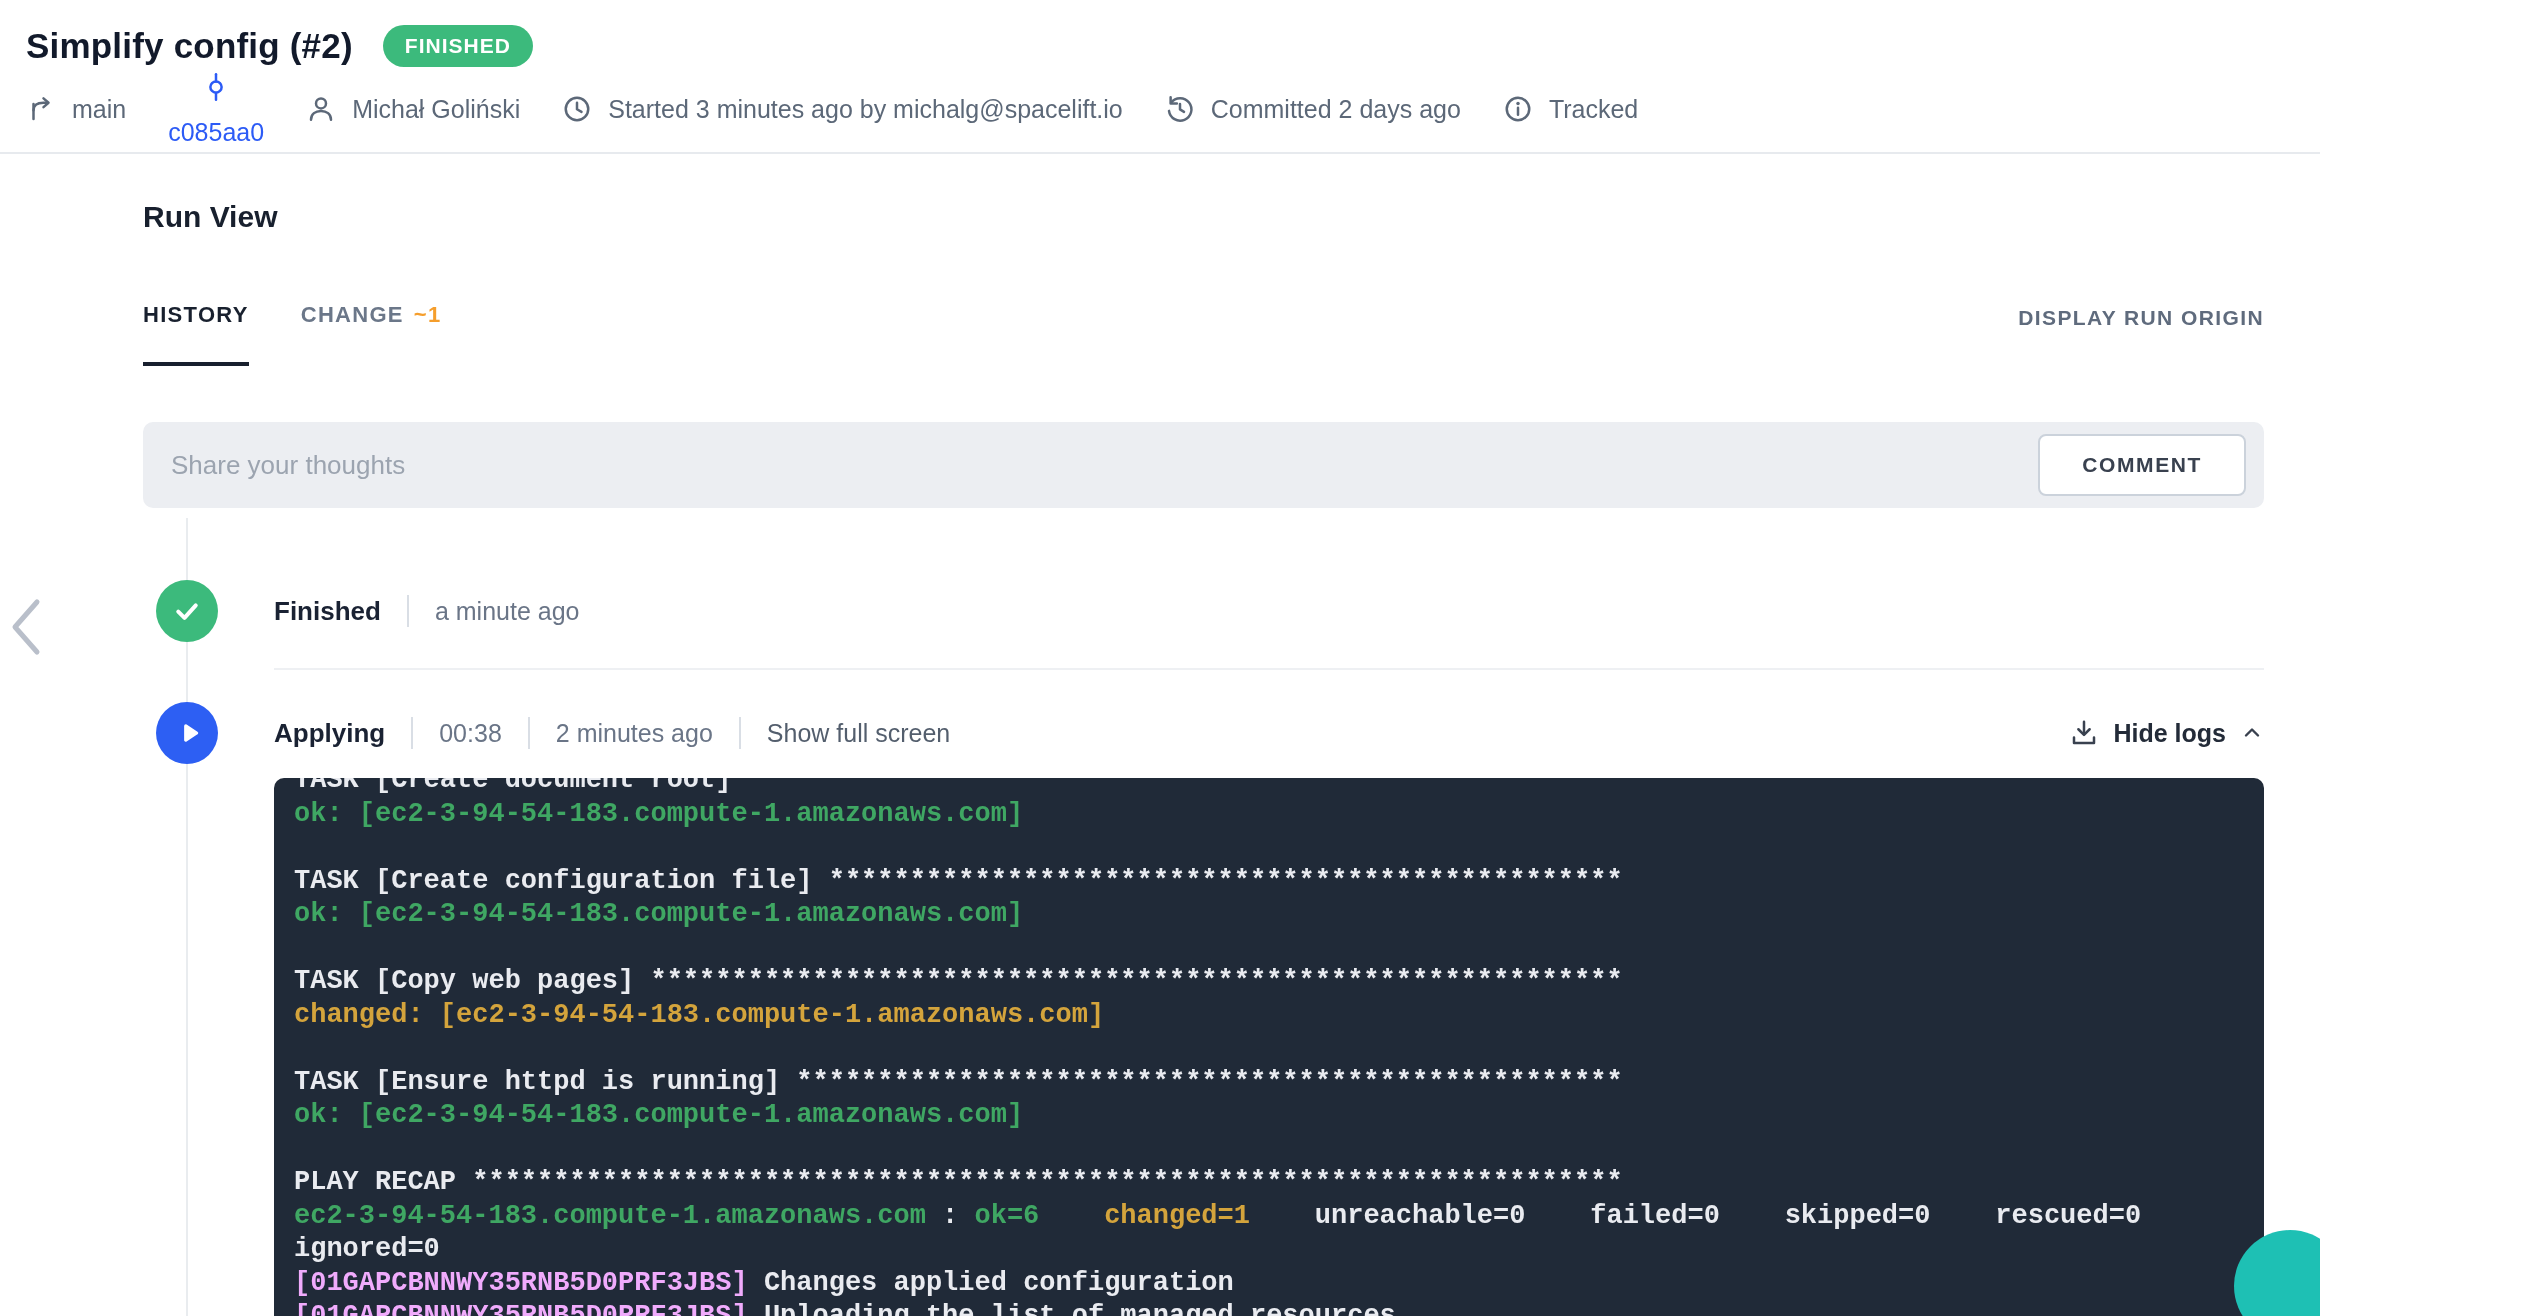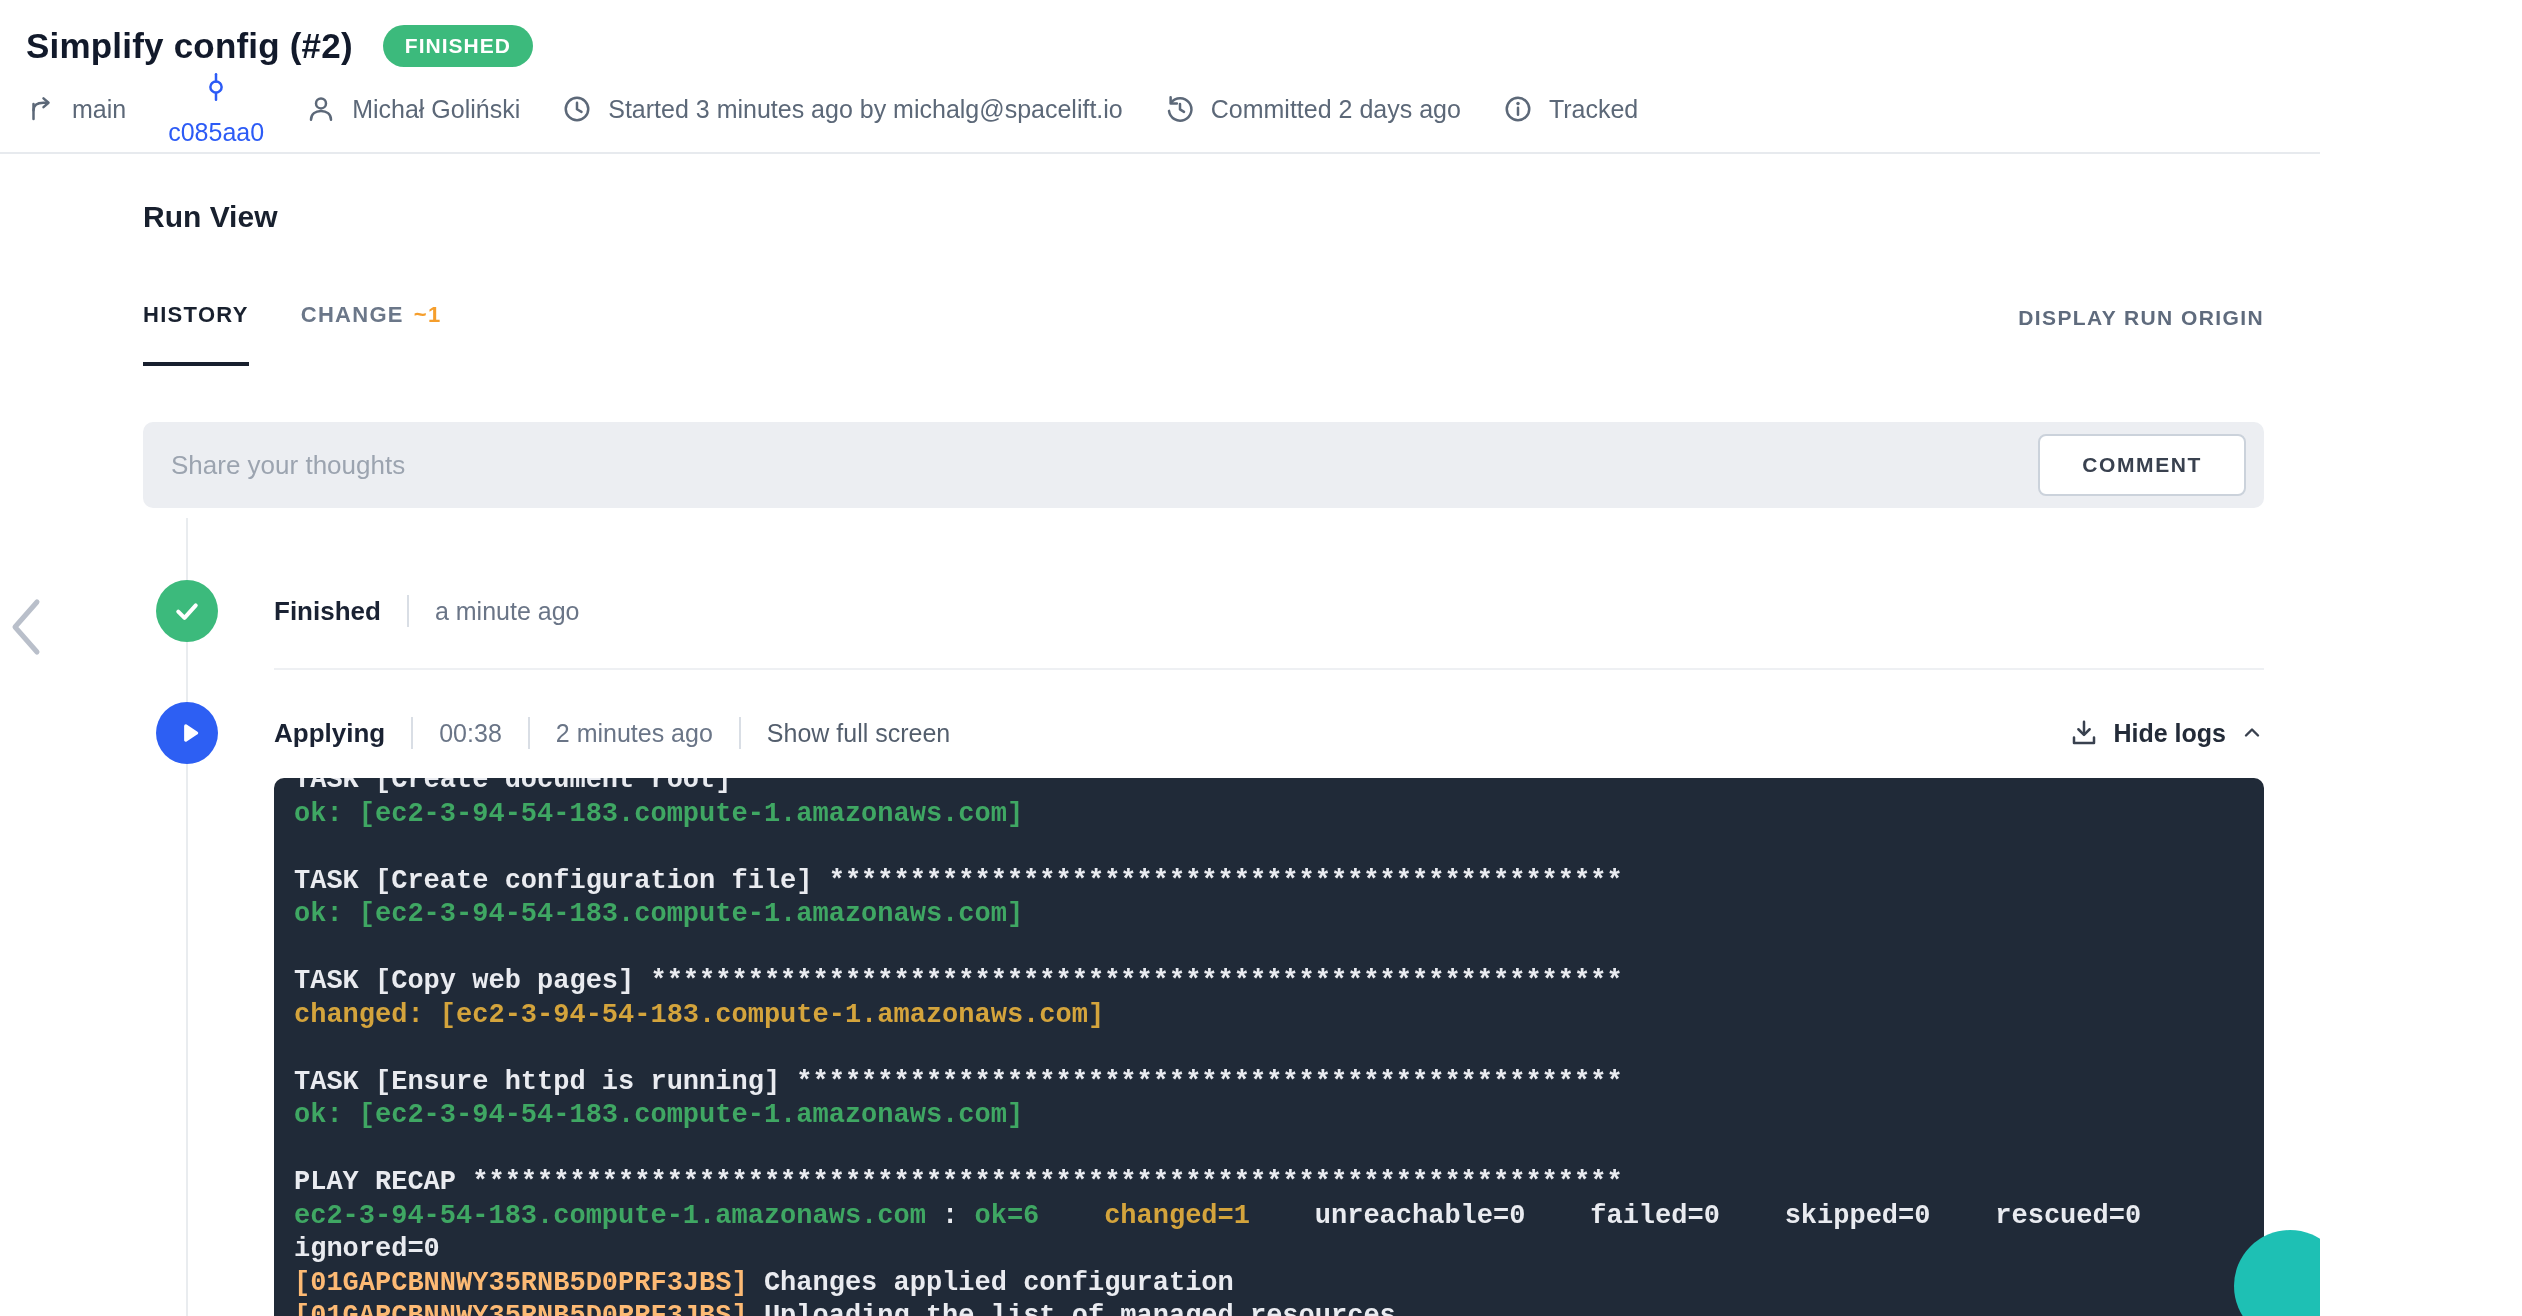--- a/index.html
+++ b/index.html
@@ -80,21 +80,21 @@
   .terminal {
     margin:14px 0 0 131px; height:540px; background:#202A38;
     border-radius:10px 10px 0 0; overflow:hidden; padding-left:20px;
   }
   .term-content { margin-top:-14px; }
   .term-line {
     font-family:"Liberation Mono", monospace; font-size:27px; line-height:33.5px;
     font-weight:700; white-space:pre; color:#E9EBF0;
   }
   .c-fg { color:#E9EBF0; } .c-green { color:#3FA763; }
-  .c-yellow { color:#D4A43C; } .c-blue { color:#fdba74; }
+  .c-yellow { color:#D4A43C; } .c-blue { color:#f0abfc; }
 
   
   .nav-chevron { position:absolute; left:6px; top:596px; color:#B9BFCA; cursor:pointer; }
   .launcher {
     position:absolute; right:-26px; bottom:-26px; width:112px; height:112px;
     border-radius:50%; background:#1EC0B4; cursor:pointer;
   }
 </style>
 </head>
 <body>

